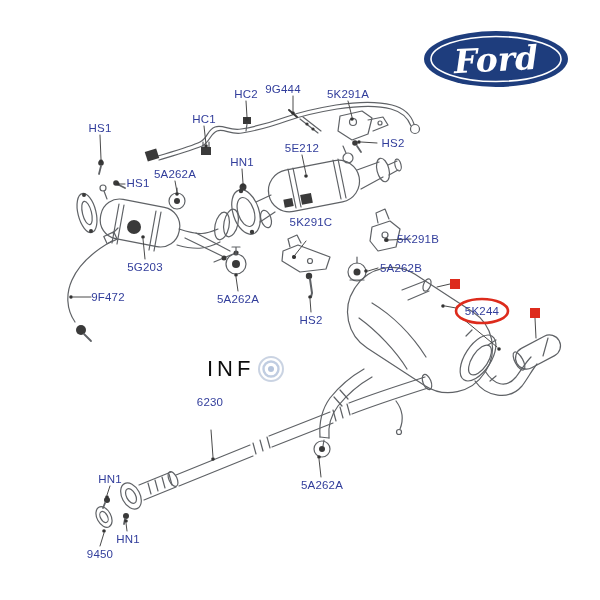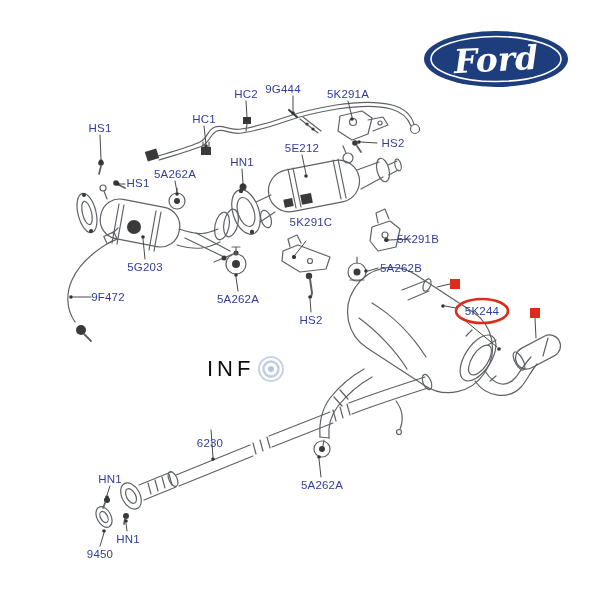--- a/index.html
+++ b/index.html
@@ -261,19 +261,19 @@
   <div class="plabel" style="left:175px;top:174px">5A262A</div>
   <div class="plabel" style="left:138px;top:183px">HS1</div>
   <div class="plabel" style="left:311px;top:222px">5K291C</div>
   <div class="plabel" style="left:418px;top:239px">5K291B</div>
   <div class="plabel" style="left:145px;top:267px">5G203</div>
   <div class="plabel" style="left:401px;top:268px">5A262B</div>
   <div class="plabel" style="left:108px;top:297px">9F472</div>
   <div class="plabel" style="left:238px;top:299px">5A262A</div>
   <div class="plabel" style="left:482px;top:311px">5K244</div>
   <div class="plabel" style="left:311px;top:320px">HS2</div>
-  <div class="plabel" style="left:210px;top:443px">6230</div>
+  <div class="plabel" style="left:210px;top:402px">6230</div>
   <div class="plabel" style="left:110px;top:479px">HN1</div>
   <div class="plabel" style="left:322px;top:485px">5A262A</div>
   <div class="plabel" style="left:128px;top:539px">HN1</div>
   <div class="plabel" style="left:100px;top:554px">9450</div>
 
 </div>
 
 </body></html>

